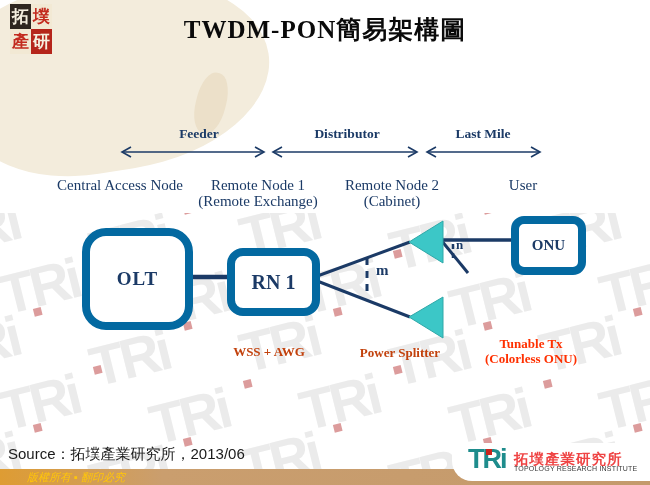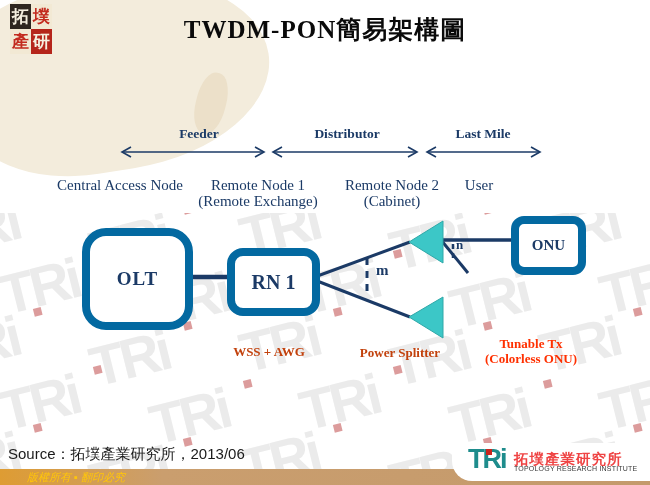--- a/index.html
+++ b/index.html
@@ -153,21 +153,21 @@
     <div>Central Access Node</div>
   </div>
   <div class="lbl node-lbl" style="left:191px; top:177px;">
     <div>Remote Node 1</div>
     <div>(Remote Exchange)</div>
   </div>
   <div class="lbl node-lbl" style="left:325px; top:177px;">
     <div>Remote Node 2</div>
     <div>(Cabinet)</div>
   </div>
-  <div class="lbl node-lbl" style="left:412px; top:177px;">
+  <div class="lbl node-lbl" style="left:456px; top:177px;">
     <div>User</div>
   </div>
 
   <div class="box box-olt">OLT</div>
   <div class="box box-rn1">RN 1</div>
   <div class="box box-onu">ONU</div>
 
   <span class="var-lbl m-lbl">m</span>
   <span class="var-lbl n-lbl">n</span>
 

